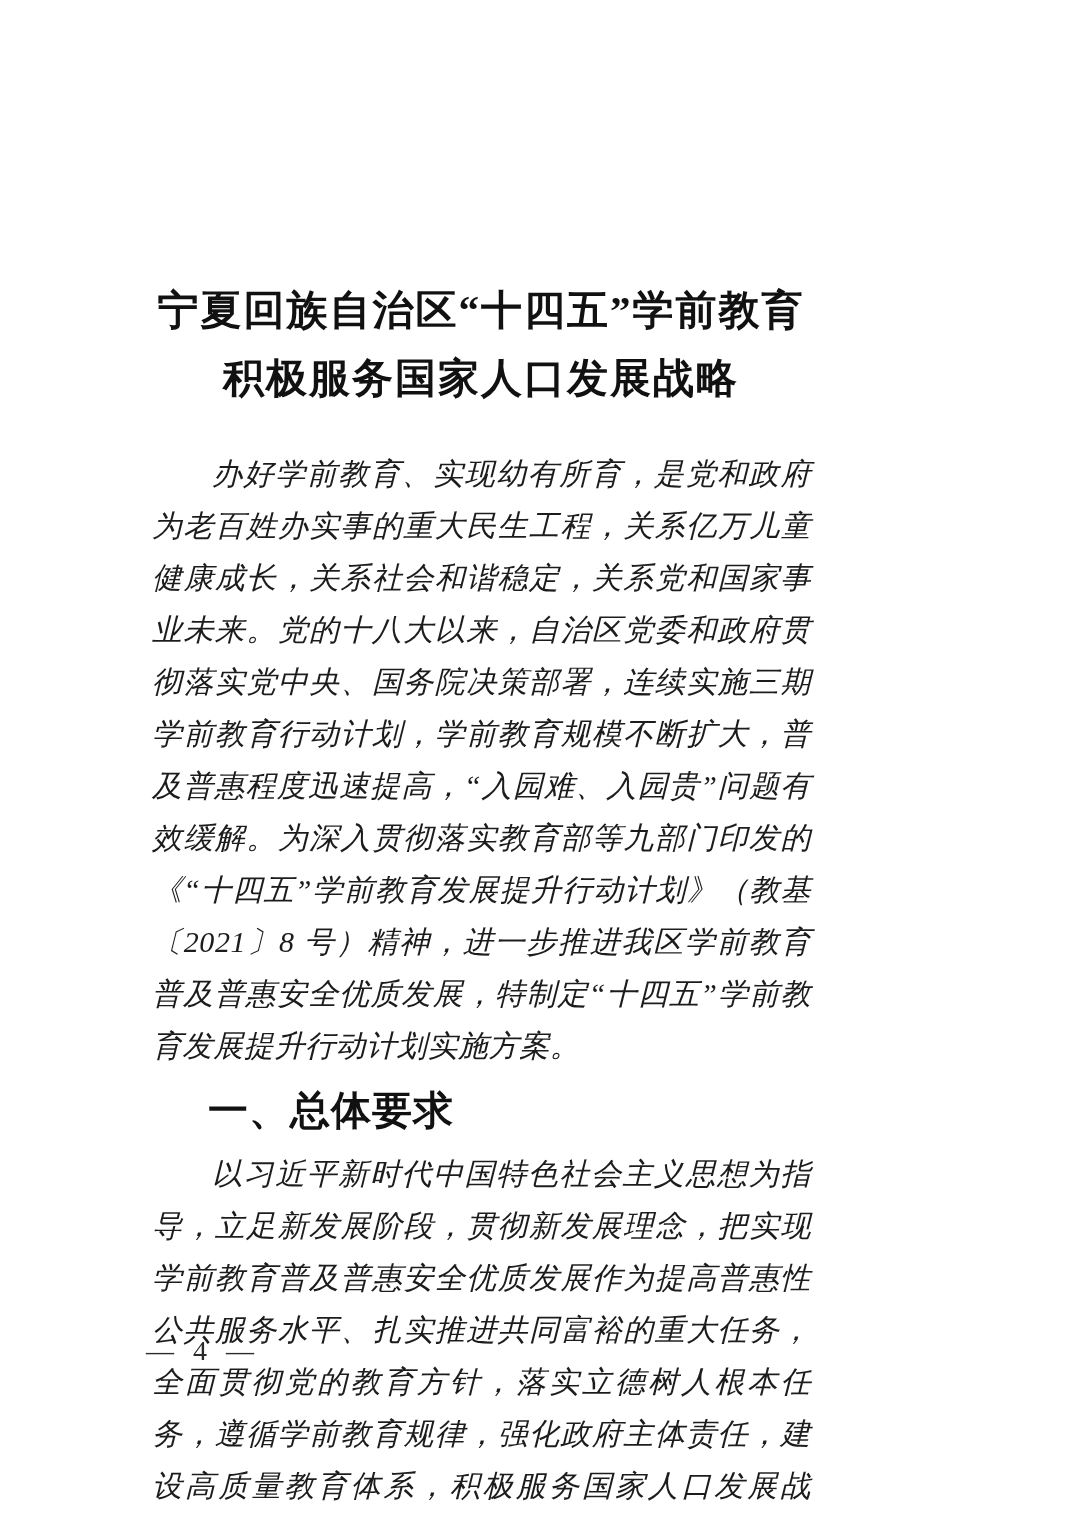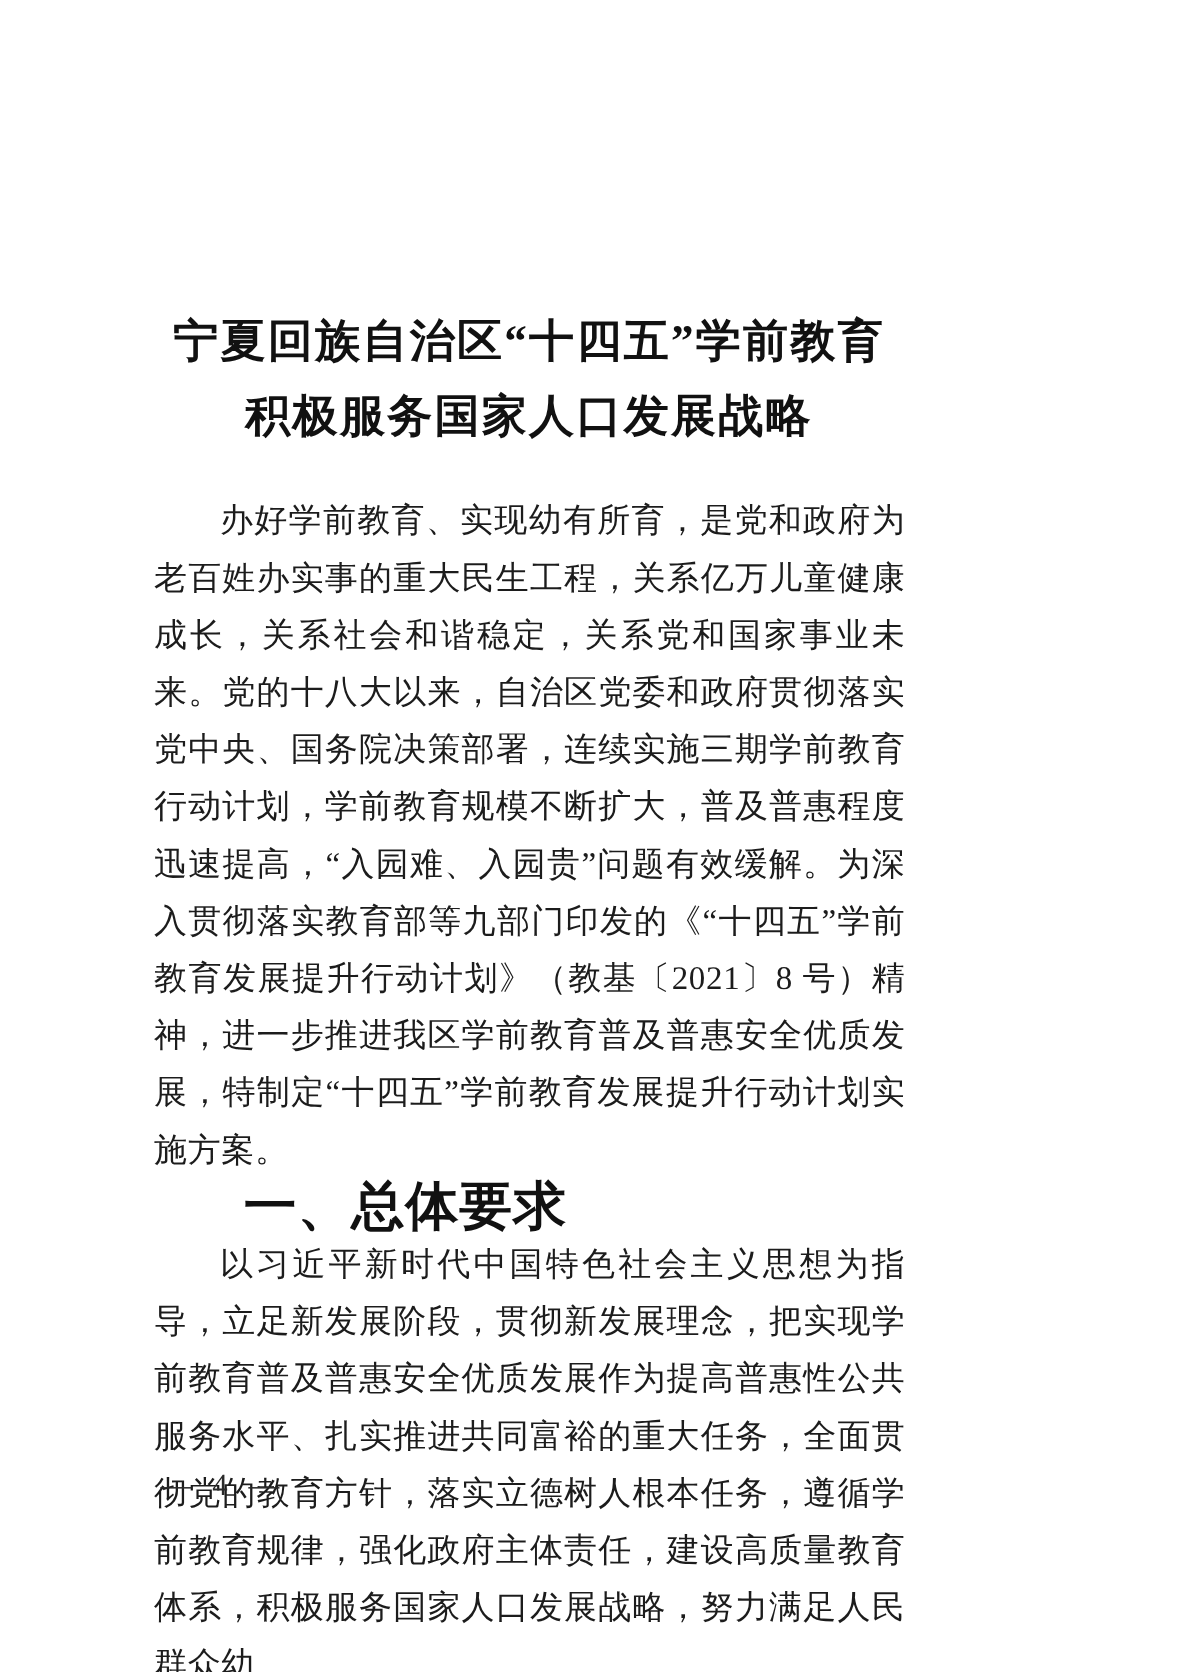--- a/index.html
+++ b/index.html
@@ -31,26 +31,27 @@
   .content {
     margin: 36px 139px 0 140px;
     font-size: 30px;
     line-height: 52px;
     letter-spacing: 0.6px;
     text-align: justify;
     text-justify: inter-ideograph;
     color: #1c1c1c;
   }
   .para {
-    margin: 0;
+    margin: 12px;
     text-indent: 2em;
+    font-style: italic;
   }
   .section-heading {
     margin: 0;
-    font-size: 48px;
+    font-size: 40px;
     line-height: 52px;
     text-indent: 1.7em;
     font-weight: 700;
     font-family: "Liberation Sans", "DejaVu Sans", sans-serif;
     color: #111111;
     letter-spacing: 1px;
   }
   .page-footer {
     position: absolute;
     left: 146px;

